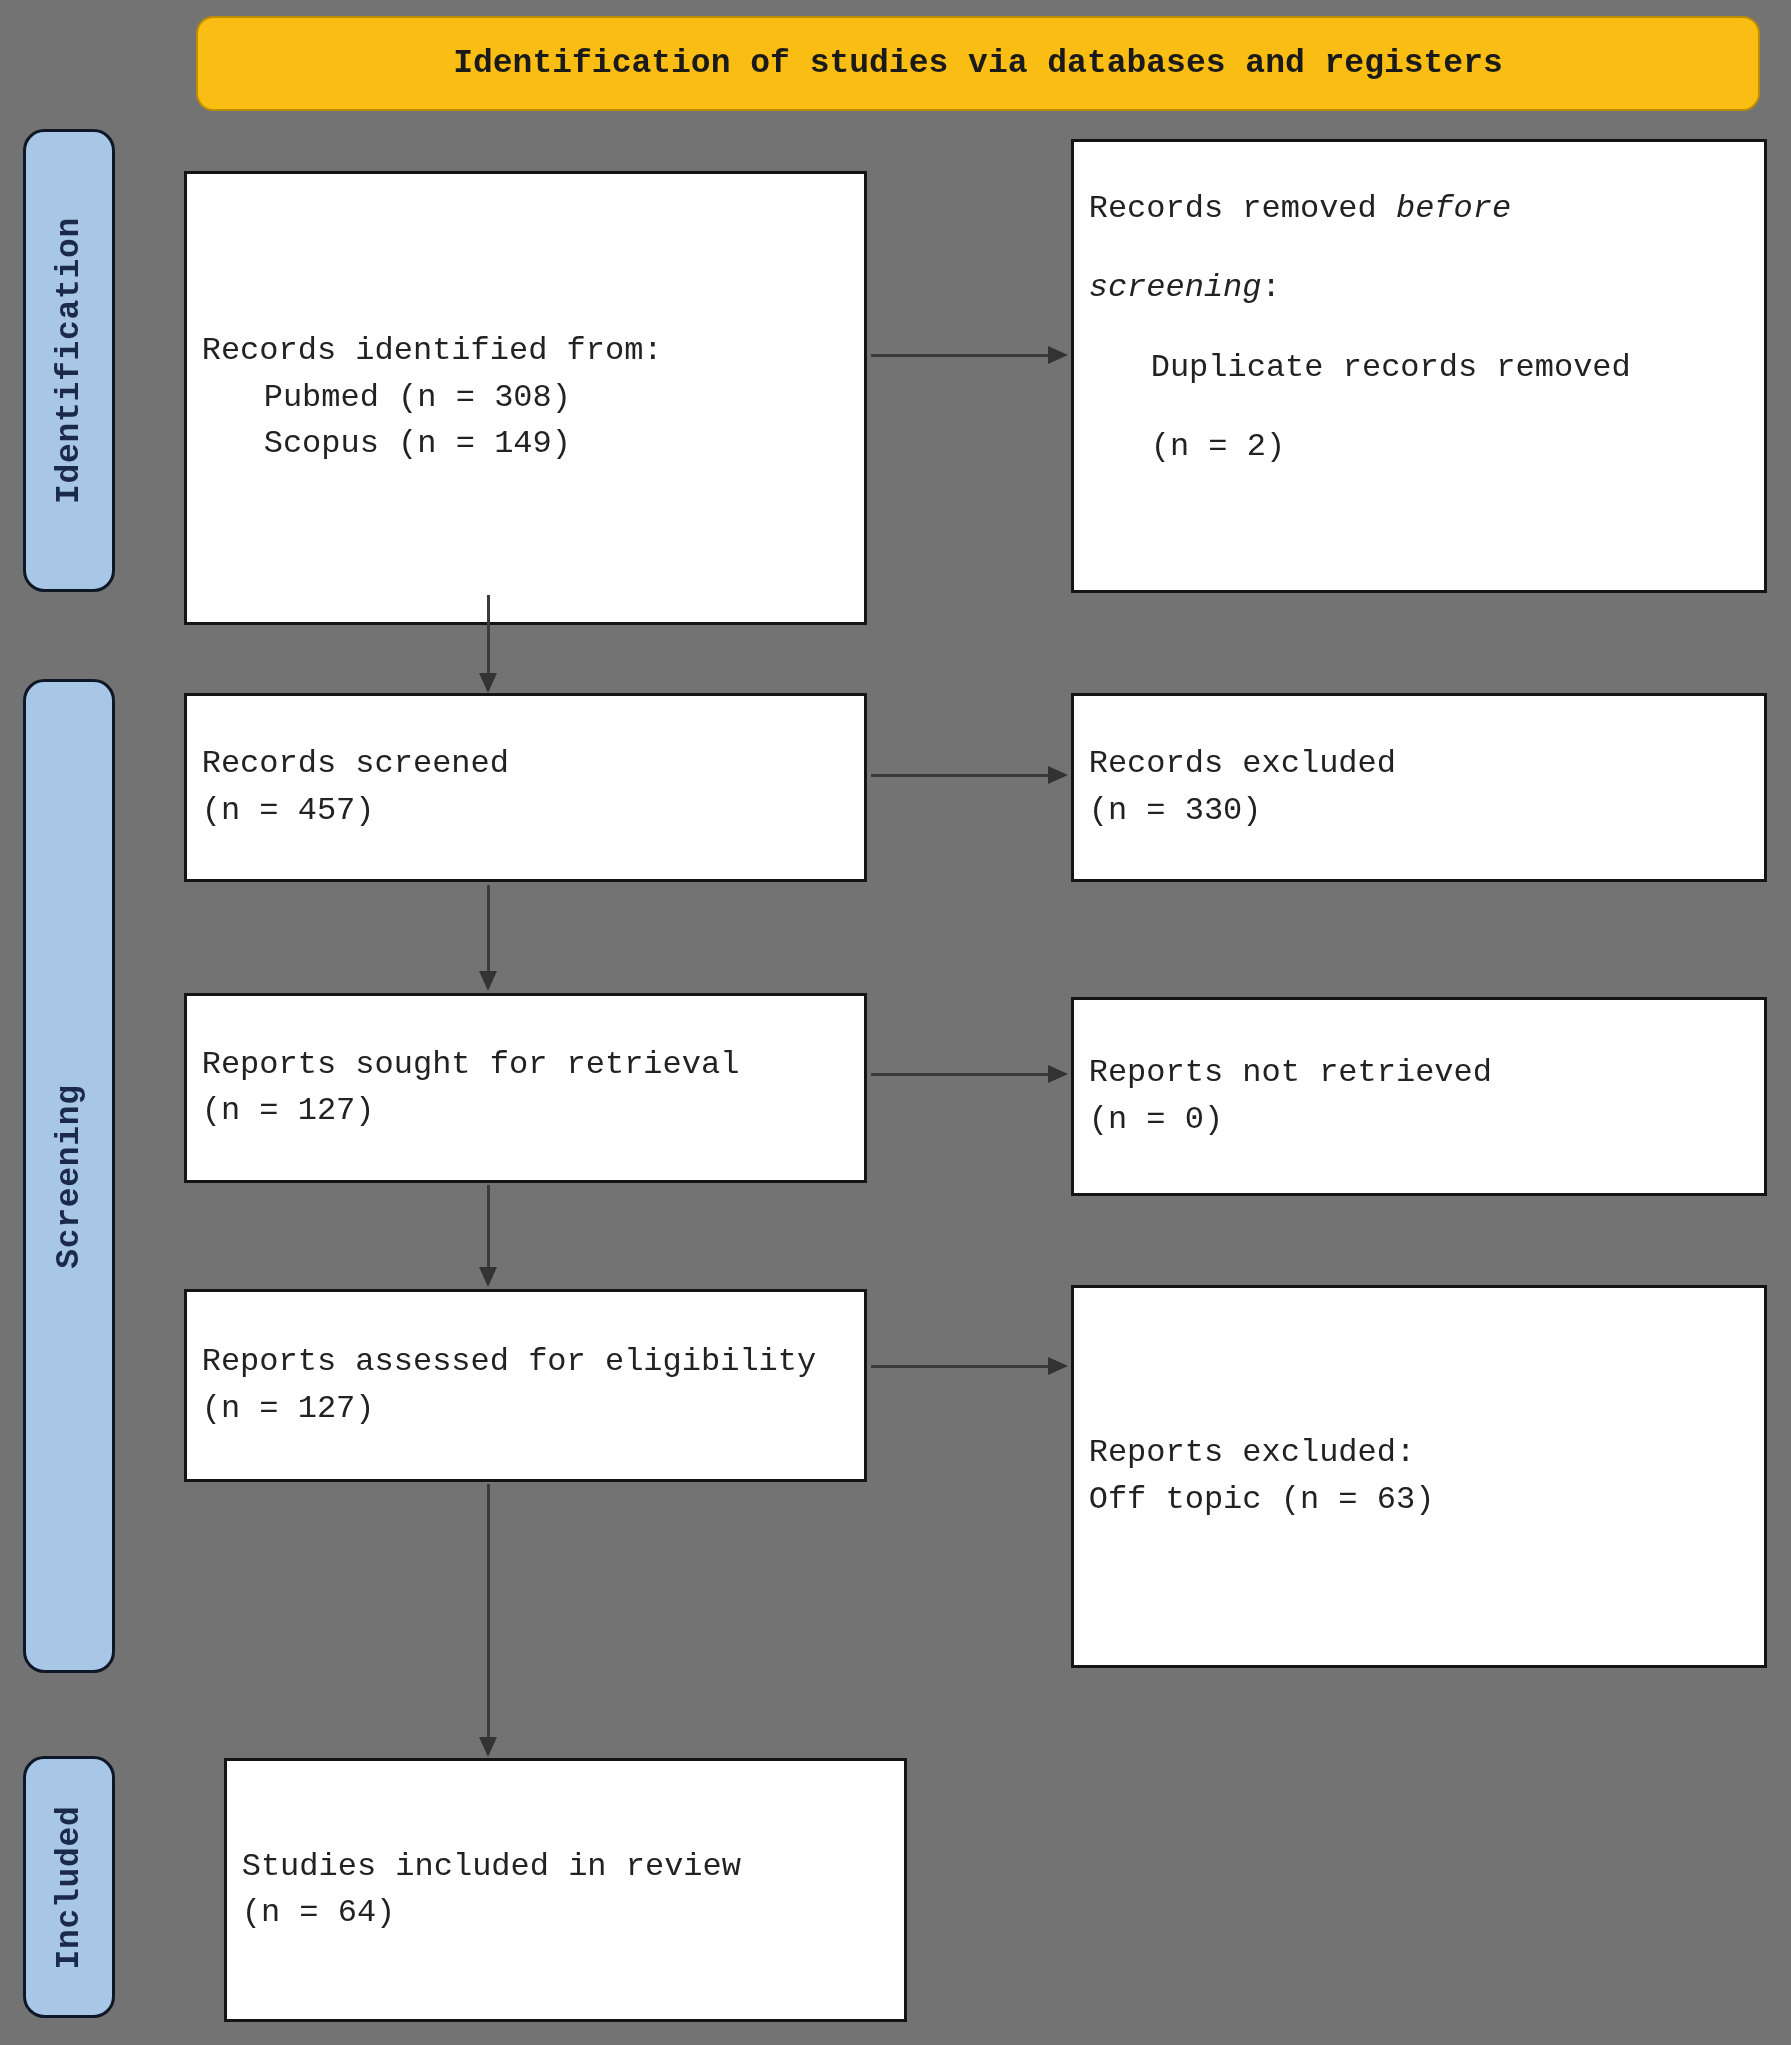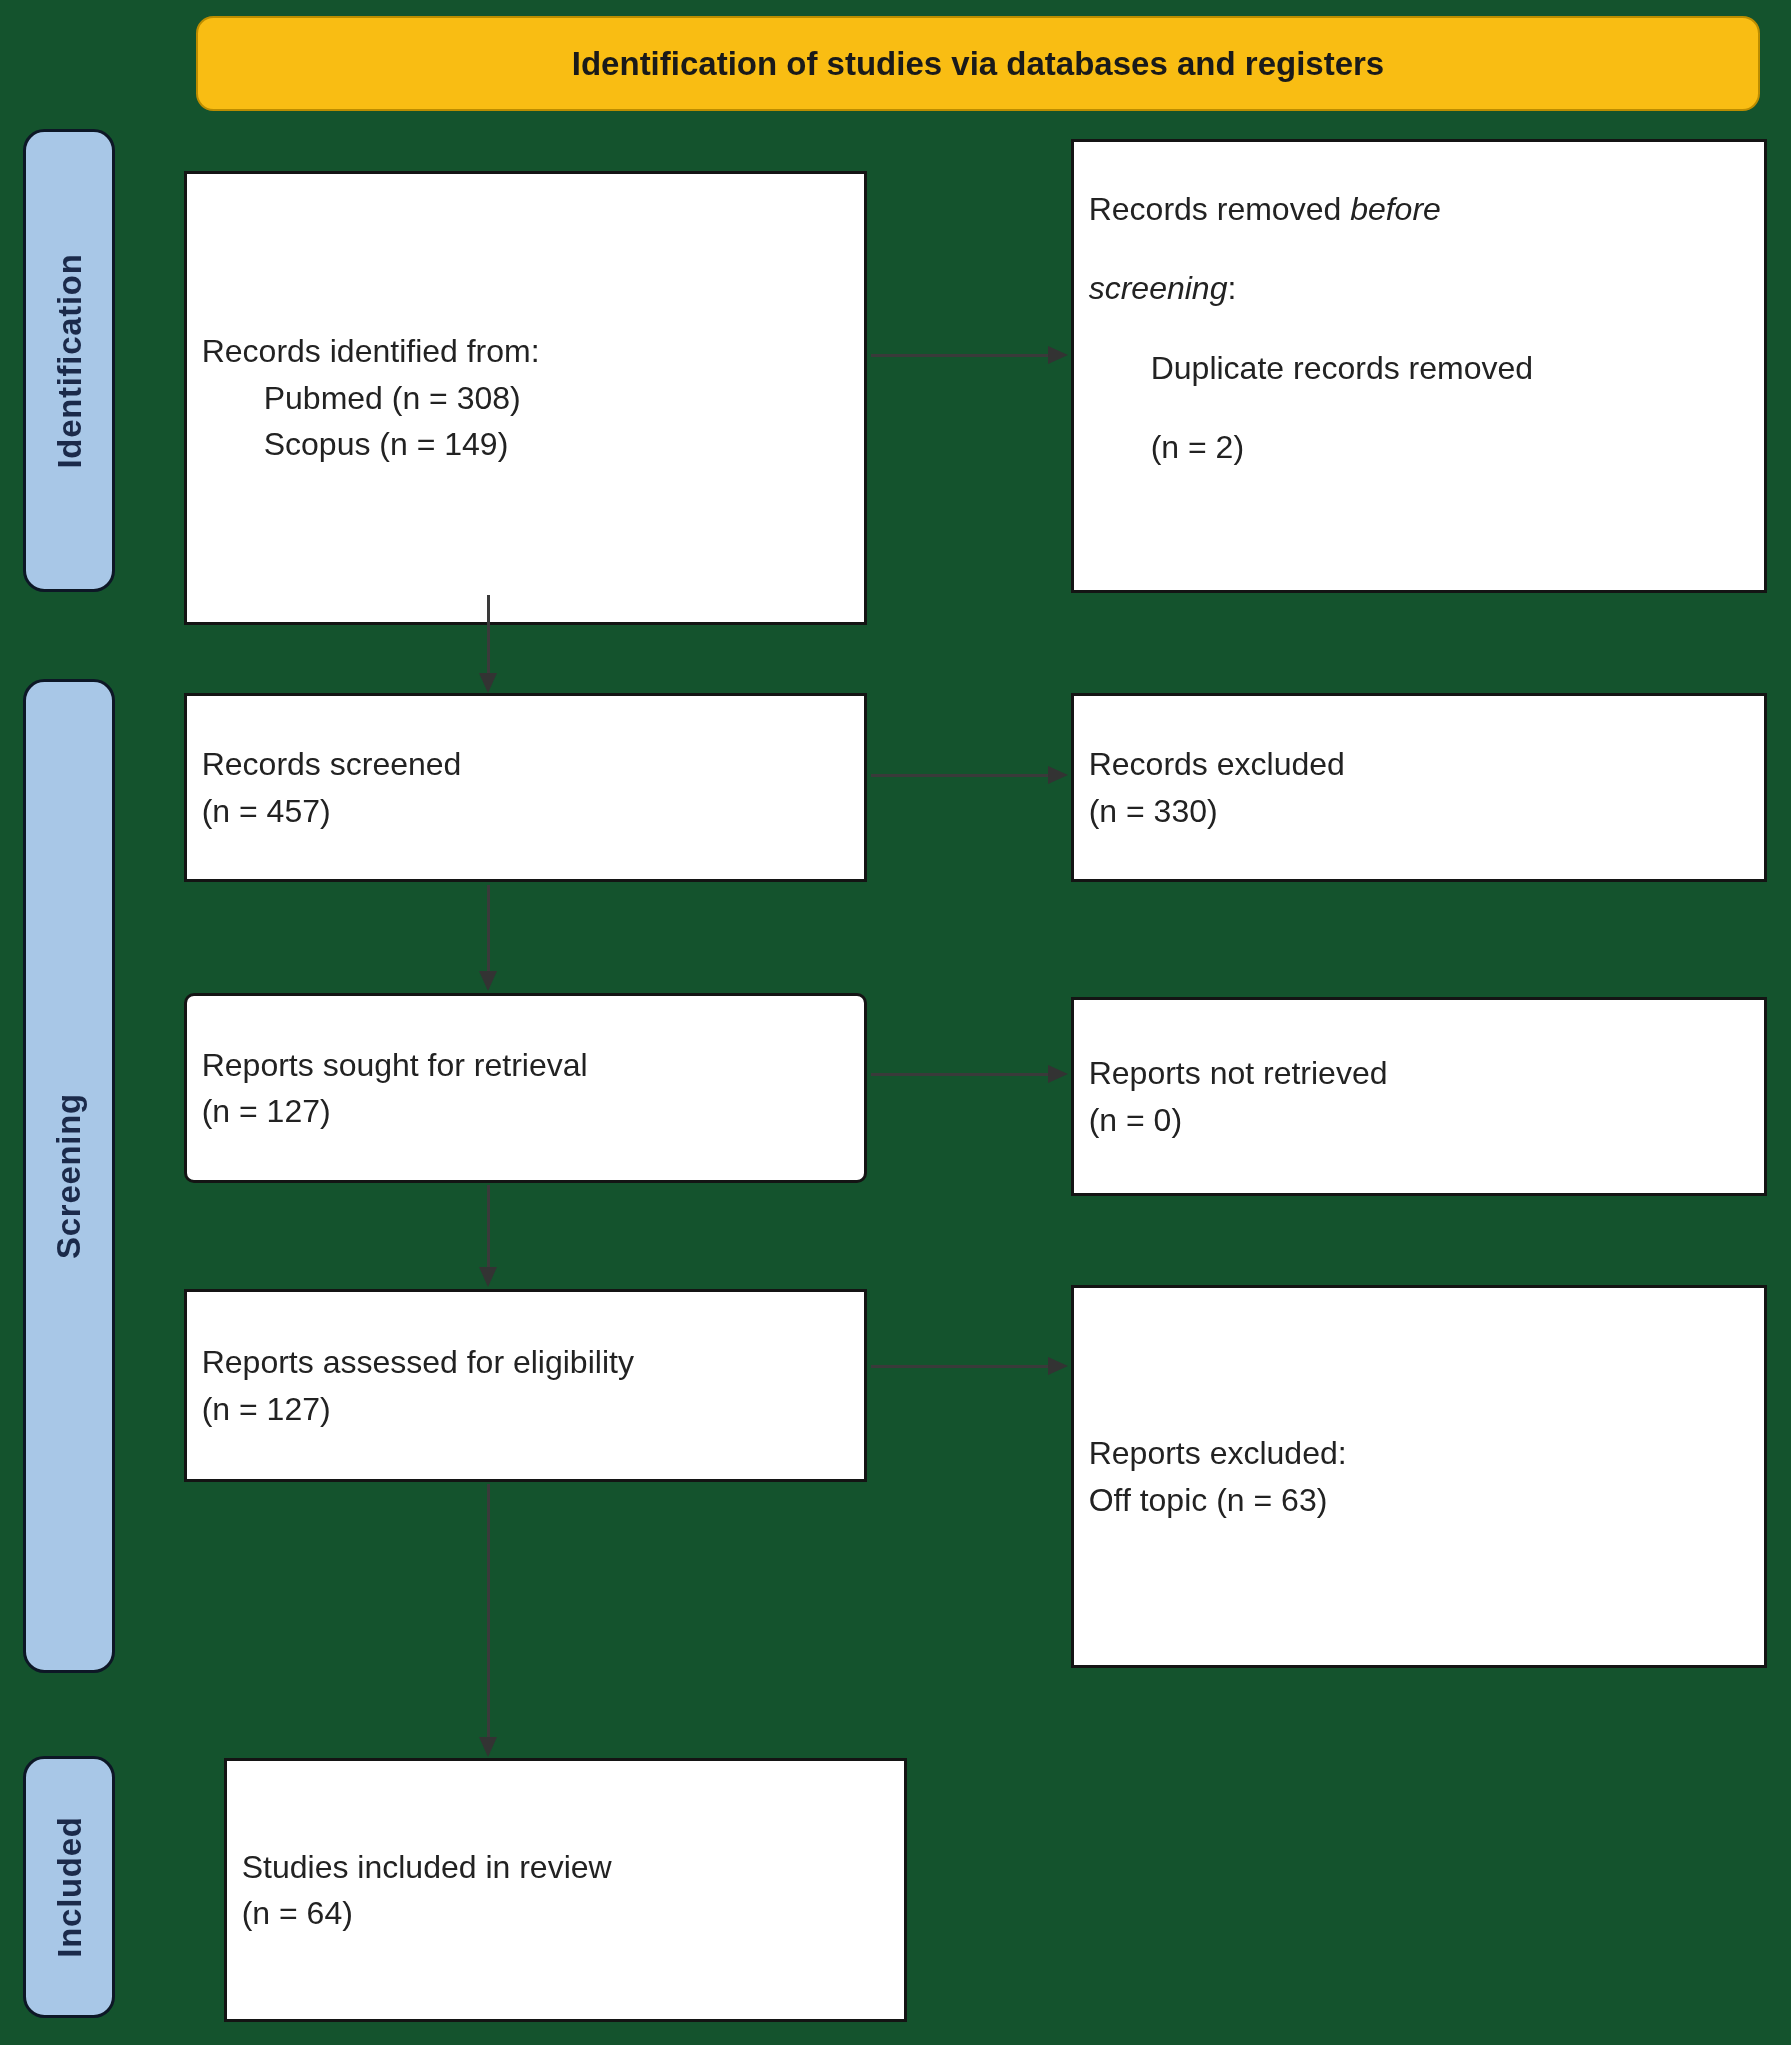--- a/index.html
+++ b/index.html
@@ -1,20 +1,20 @@
 <!DOCTYPE html>
 <html style="font-size:10.7px"><head>
 <meta charset="utf-8">
 <style>
   html,body{margin:0;padding:0;background:#ffffff;}
   .page{
     position:relative;
     width:1792px;height:2046px;
-    background:#14532d;
-    font-family:Liberation Sans, sans-serif;
+    background:#737373;
+    font-family:Liberation Mono, monospace;
     color:#222222;
   }
   
   .header{
     position:absolute;left:196px;top:16px;width:1564px;height:95px;
     background:#F9BD13;border:2.7px solid #BD8D00;border-radius:17.4px;
     display:flex;align-items:center;justify-content:center;
     box-sizing:border-box;
   }
   .header span{font-size:33px;font-weight:bold;color:#1a1a1a;}
@@ -40,21 +40,21 @@
     padding:0 16px 0 14.7px;
     font-size:32px;line-height:1.45;color:#222222;
   }
   .col-left{left:184px;width:683px;}
   .col-right{left:1071px;width:696px;}
   .box .indent{padding-left:62px;}
   .box-records-identified{top:123px;height:454px;margin-top:48px;}
   .box-records-removed{top:139px;height:454px;justify-content:flex-start;padding-top:44px;gap:33px;}
   .box-records-screened{top:693px;height:189px;}
   .box-records-excluded{top:693px;height:189px;}
-  .box-reports-sought{top:993px;height:190px;border-radius:10px;}
+  .box-reports-sought{top:993px;height:190px;}
   .box-reports-not-retrieved{top:997px;height:199px;}
   .box-reports-assessed{top:1289px;height:193px;}
   .box-reports-excluded{top:1285px;height:383px;}
   .box-studies-included{top:1758px;height:264px;margin-left:40px;}
   .italic{font-style:italic;}
   
   .hline{position:absolute;height:3.3px;background:#3a3a3a;}
   .vline{position:absolute;width:3.3px;background:#3a3a3a;}
   .head-right{position:absolute;width:0;height:0;
     border-top:9.4px solid transparent;border-bottom:9.4px solid transparent;

